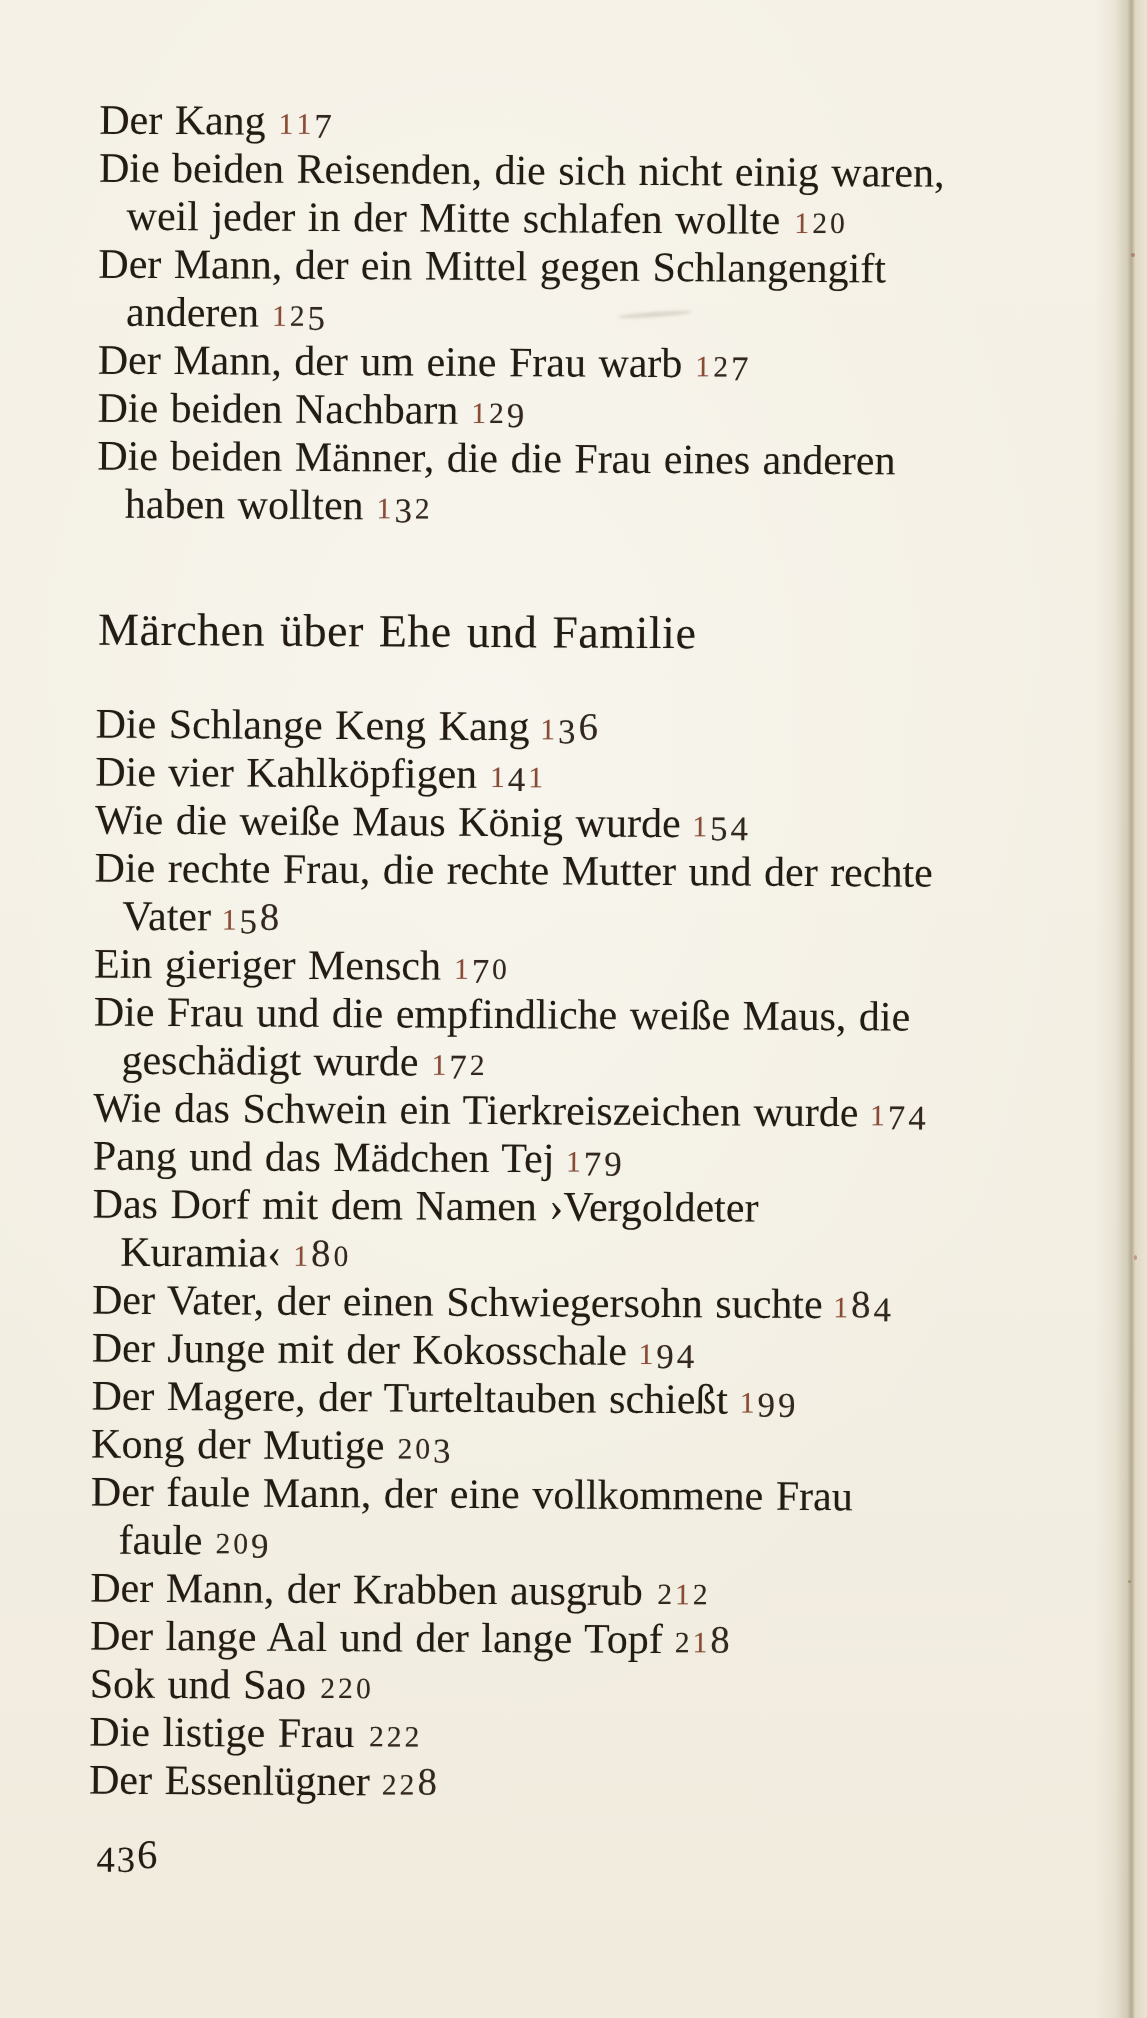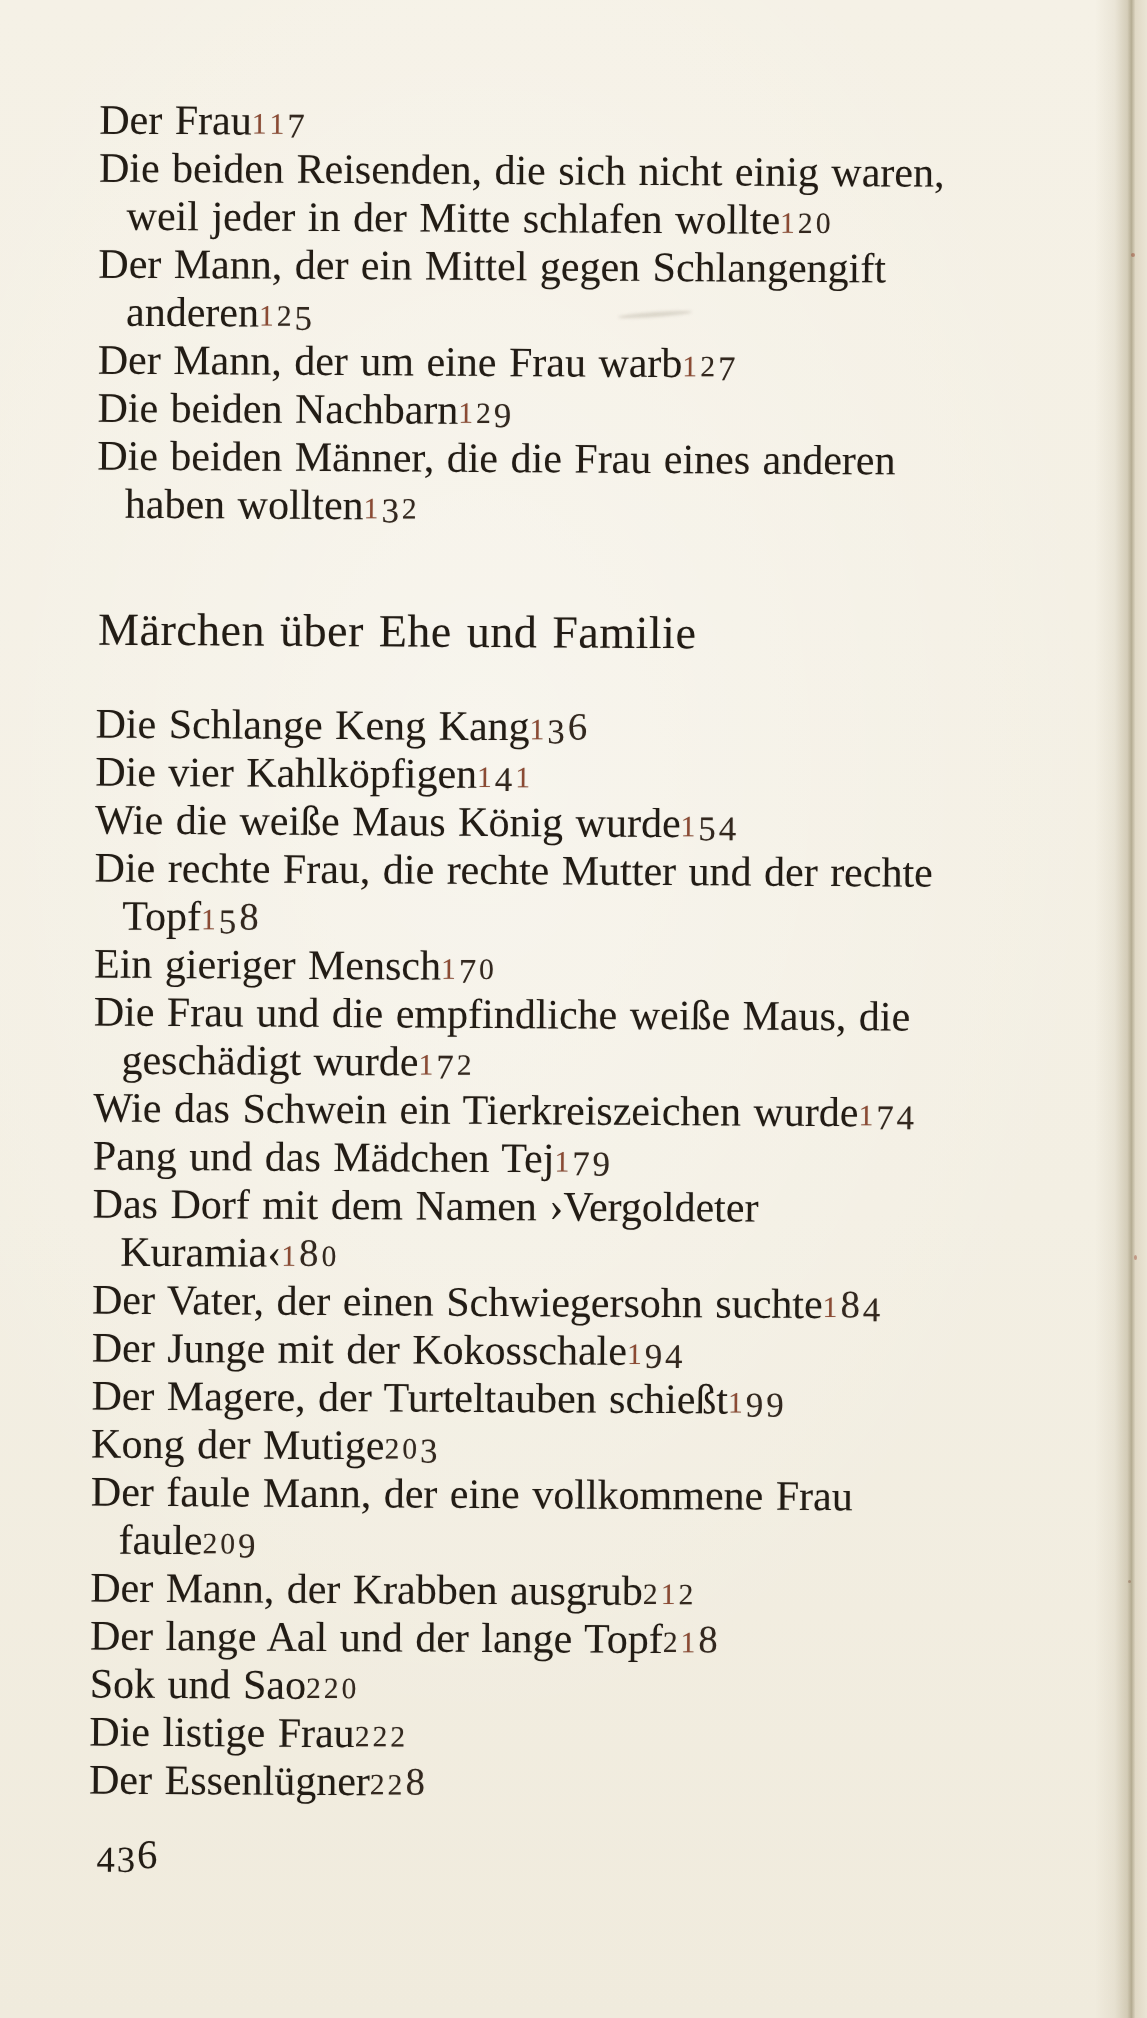--- a/index.html
+++ b/index.html
@@ -66,21 +66,21 @@
     content:"";
     position:absolute;left:20px;right:20px;bottom:6px;height:6px;
     background:radial-gradient(circle 2.4px at center, var(--dot) 90%, rgba(0,0,0,0) 100%);
     background-repeat:repeat-x;
     background-size:44px 6px;
     background-position:right center;
   }
   .row.no-page .leader::after{display:none;}
   .row.no-page .pagenum{min-width:0;}
   .pagenum{
-    flex:0 0 auto;min-width:82px;text-align:left;
+    flex:0 0 auto;min-width:82px;text-align:center;
     font-size:40px;color:var(--number-ink);
     letter-spacing:3px;margin-right:-3px;
   }
   .dg{display:inline-block;}
   .dg-x{font-size:0.74em;}
   .dg-desc{font-size:0.87em;transform:translateY(0.11em);}
   .dg-asc{font-size:0.97em;}
   .dg-one{color:var(--oldstyle-one);}
 
   .heading{
@@ -102,21 +102,21 @@
 <div class="page-edge"></div>
 <div class="speck s1"></div>
 <div class="speck s2"></div>
 <div class="speck s3"></div>
 <div class="smudge"></div>
 
 <main class="toc">
   <section>
     <div class="rows first">
         <div class="row">
-    <span class="title">Der Frau</span>
+    <span class="title">Der Kang</span>
     <span class="leader"></span>
     <span class="pagenum"><span class="dg dg-x dg-one">1</span><span class="dg dg-x dg-one">1</span><span class="dg dg-desc">7</span></span>
   </div>
         <div class="row no-page">
     <span class="title">Die beiden Reisenden, die sich nicht einig waren,</span>
     <span class="leader"></span>
     <span class="pagenum"></span>
   </div>
         <div class="row indent">
     <span class="title">weil jeder in der Mitte schlafen wollte</span>
@@ -172,21 +172,21 @@
     <span class="title">Wie die weiße Maus König wurde</span>
     <span class="leader"></span>
     <span class="pagenum"><span class="dg dg-x dg-one">1</span><span class="dg dg-desc">5</span><span class="dg dg-desc">4</span></span>
   </div>
         <div class="row no-page">
     <span class="title">Die rechte Frau, die rechte Mutter und der rechte</span>
     <span class="leader"></span>
     <span class="pagenum"></span>
   </div>
         <div class="row indent">
-    <span class="title">Topf</span>
+    <span class="title">Vater</span>
     <span class="leader"></span>
     <span class="pagenum"><span class="dg dg-x dg-one">1</span><span class="dg dg-desc">5</span><span class="dg dg-asc">8</span></span>
   </div>
         <div class="row">
     <span class="title">Ein gieriger Mensch</span>
     <span class="leader"></span>
     <span class="pagenum"><span class="dg dg-x dg-one">1</span><span class="dg dg-desc">7</span><span class="dg dg-x">0</span></span>
   </div>
         <div class="row no-page">
     <span class="title">Die Frau und die empfindliche weiße Maus, die</span>

